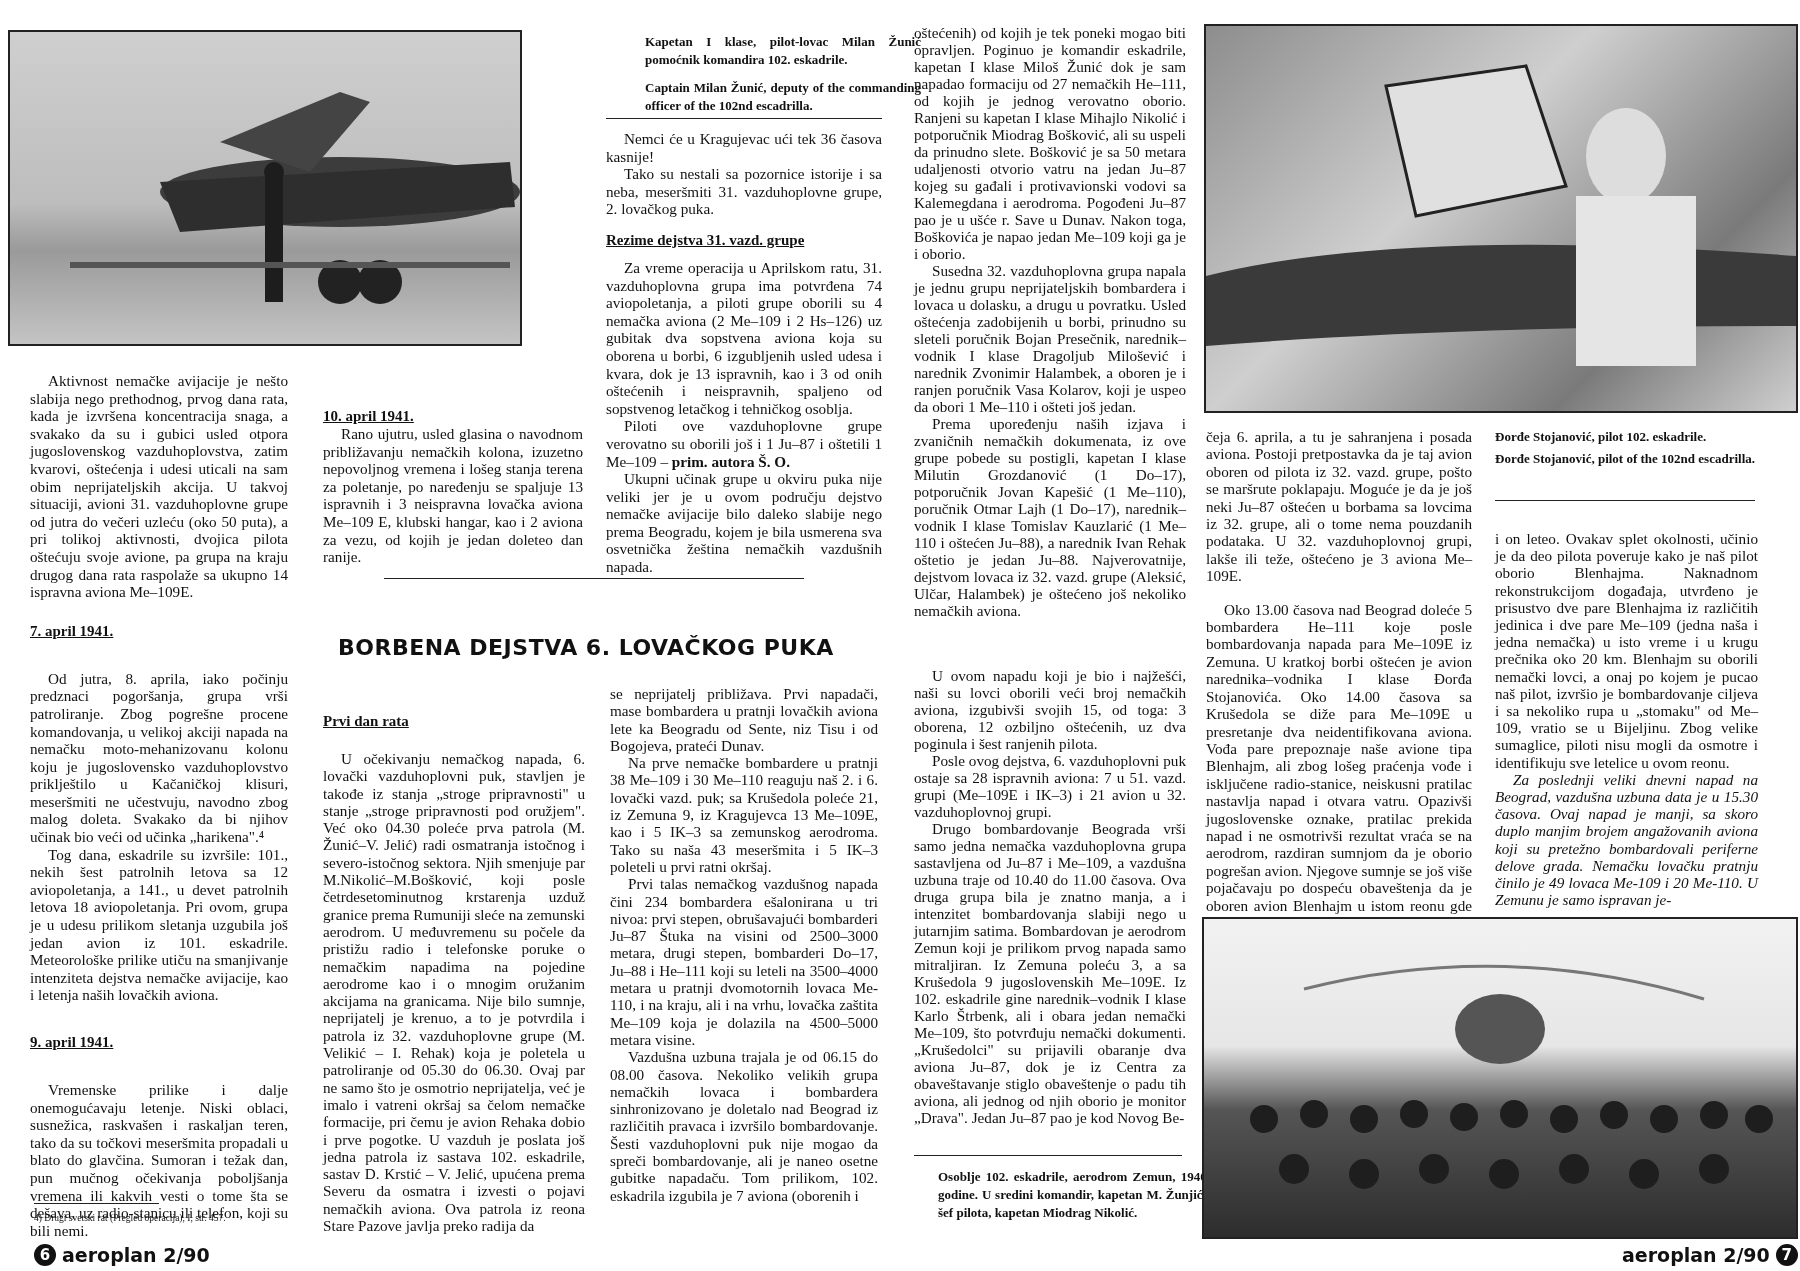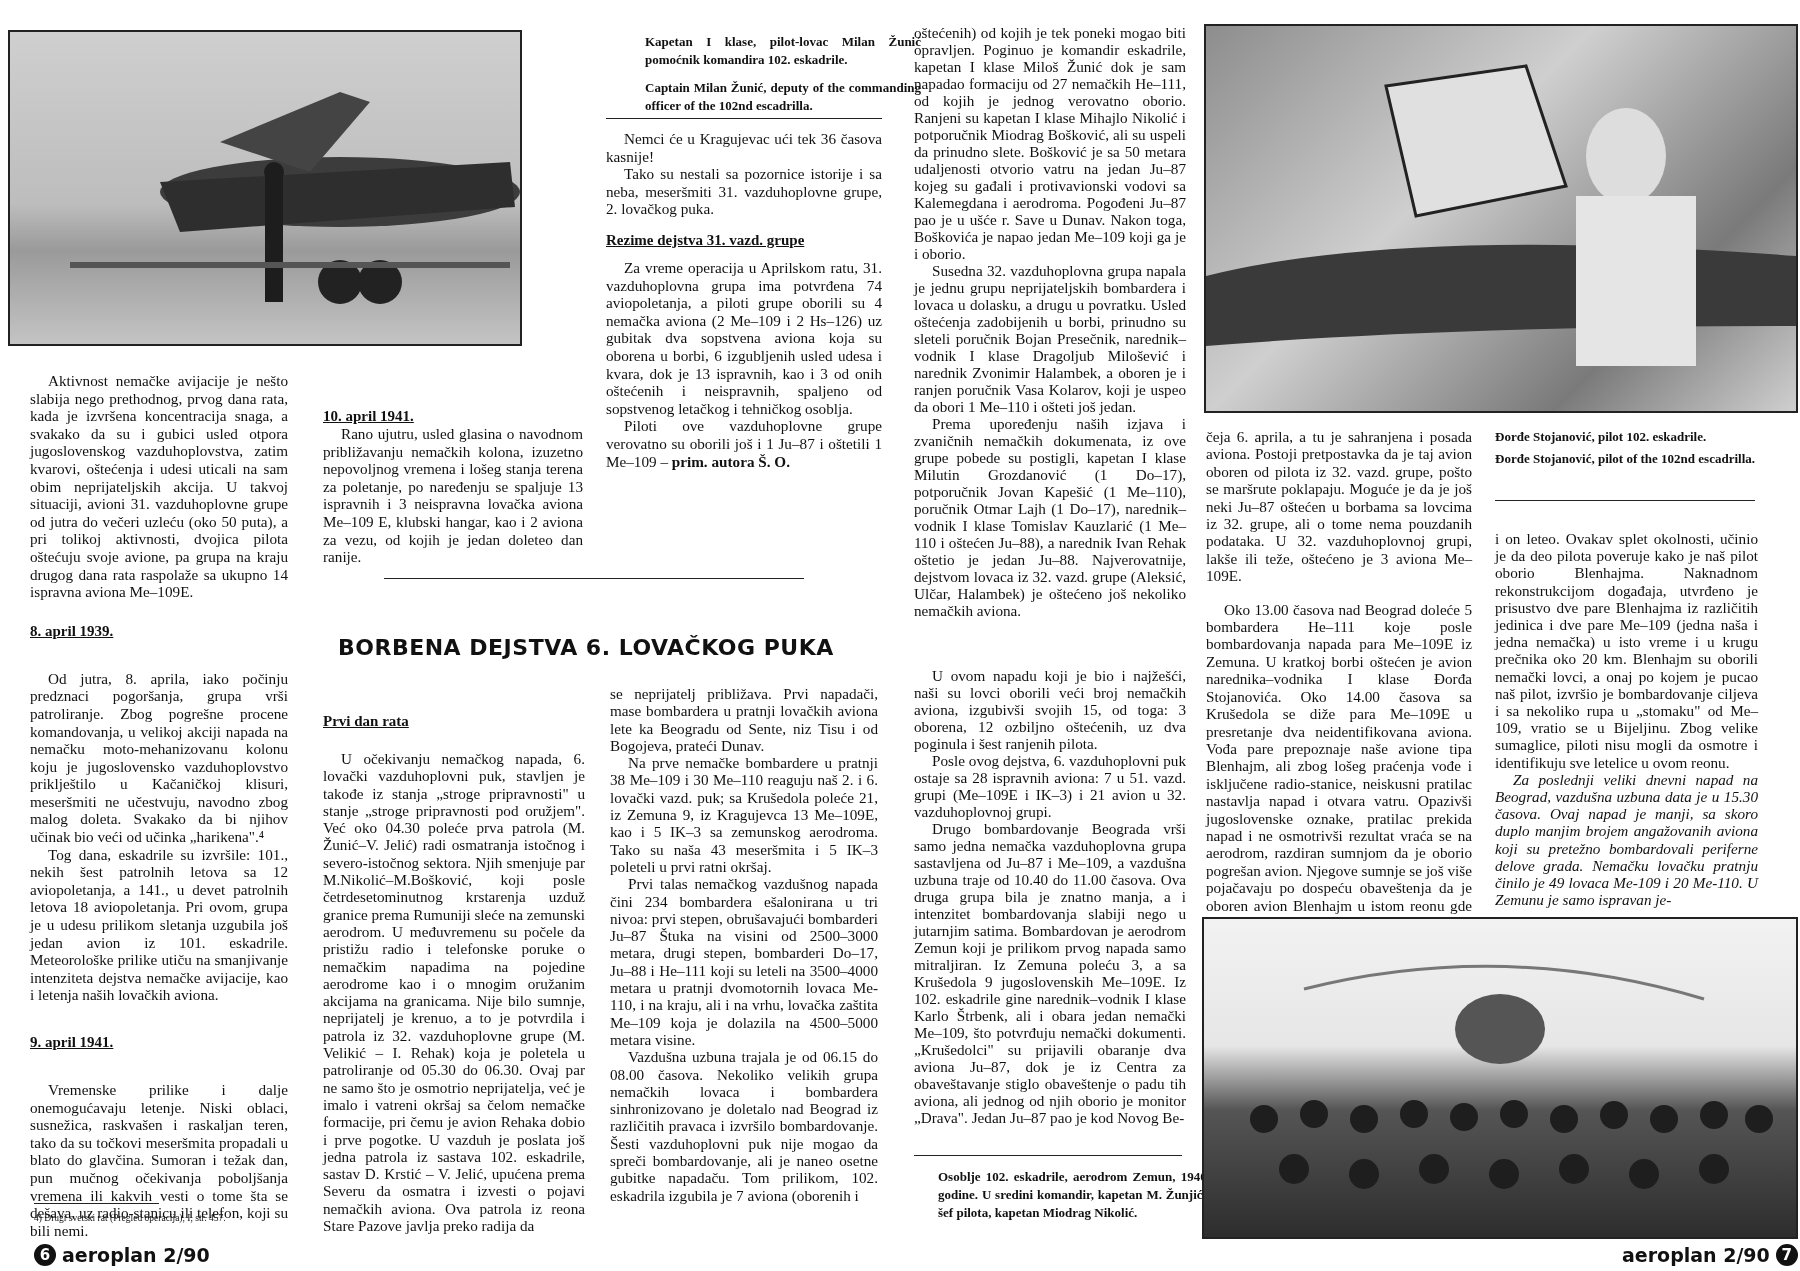--- a/index.html
+++ b/index.html
@@ -31,21 +31,21 @@
     <circle cx="330" cy="250" r="22" fill="#222"></circle>
     <circle cx="370" cy="250" r="22" fill="#222"></circle>
     <rect x="255" y="145" width="18" height="125" fill="#1d1d1d"></rect>
     <circle cx="264" cy="140" r="10" fill="#1d1d1d"></circle>
     <rect x="60" y="230" width="440" height="6" fill="#555"></rect>
   </svg>
 </div>
 
 <div class="abs" style="left:30px; top:372px; width:258px;">
   <p class="para">Aktivnost nemačke avijacije je nešto slabija nego prethodnog, prvog dana rata, kada je izvršena koncentracija snaga, a svakako da su i gubici usled otpora jugoslovenskog vazduhoplovstva, zatim kvarovi, oštećenja i udesi uticali na sam obim neprijateljskih akcija. U takvoj situaciji, avioni 31. vazduhoplovne grupe od jutra do večeri uzleću (oko 50 puta), a pri tolikoj aktivnosti, dvojica pilota oštećuju svoje avione, pa grupa na kraju drugog dana rata raspolaže sa ukupno 14 ispravna aviona Me–109E.</p>
-  <p class="heading" style="margin:22px 0 30px 0;">8. april 1939.</p>
+  <p class="heading" style="margin:22px 0 30px 0;">7. april 1941.</p>
   <p class="para">Od jutra, 8. aprila, iako počinju predznaci pogoršanja, grupa vrši patroliranje. Zbog pogrešne procene komandovanja, u velikoj akciji napada na nemačku moto-mehanizovanu kolonu koju je jugoslovensko vazduhoplovstvo priklještilo u Kačaničkoj klisuri, meseršmiti ne učestvuju, navodno zbog malog doleta. Svakako da bi njihov učinak bio veći od učinka „harikena".⁴</p>
   <p class="para">Tog dana, eskadrile su izvršile: 101., nekih šest patrolnih letova sa 12 aviopoletanja, a 141., u devet patrolnih letova 18 aviopoletanja. Pri ovom, grupa je u udesu prilikom sletanja uzgubila još jedan avion iz 101. eskadrile. Meteorološke prilike utiču na smanjivanje intenziteta dejstva nemačke avijacije, kao i letenja naših lovačkih aviona.</p>
   <p class="heading" style="margin:30px 0 30px 0;">9. april 1941.</p>
   <p class="para">Vremenske prilike i dalje onemogućavaju letenje. Niski oblaci, susnežica, raskvašen i raskaljan teren, tako da su točkovi meseršmita propadali u blato do glavčina. Sumoran i težak dan, pun mučnog očekivanja poboljšanja vremena ili kakvih vesti o tome šta se dešava, uz radio-stanicu ili telefon, koji su bili nemi.</p>
 </div>
 <div class="rule" style="left:34px; top:1203px; width:125px;"></div>
 <div class="abs footnote" style="left:34px; top:1213px;">4) Drugi svetski rat (Pregled operacija), I, str. 457.</div>
 
 <div class="abs" style="left:323px; top:408px; width:260px;">
   <p class="heading">10. april 1941.</p>
@@ -58,20 +58,21 @@
 </div>
 <div class="rule" style="left:606px; top:118px; width:276px;"></div>
 <div class="abs" style="left:606px; top:130px; width:276px;">
   <p class="para">Nemci će u Kragujevac ući tek 36 časova kasnije!</p>
   <p class="para">Tako su nestali sa pozornice istorije i sa neba, meseršmiti 31. vazduhoplovne grupe, 2. lovačkog puka.</p>
   <p class="heading" style="margin:14px 0 10px 0;">Rezime dejstva 31. vazd. grupe</p>
   <p class="para">Za vreme operacija u Aprilskom ratu, 31. vazduhoplovna grupa ima potvrđena 74 aviopoletanja, a piloti grupe oborili su 4 nemačka aviona (2 Me–109 i 2 Hs–126) uz gubitak dva sopstvena aviona koja su oborena u borbi, 6 izgubljenih usled udesa i kvara, dok je 13 ispravnih, kao i 3 od onih oštećenih i neispravnih, spaljeno od sopstvenog letačkog i tehničkog osoblja.</p>
   <p class="para">
     <span>Piloti ove vazduhoplovne grupe verovatno su oborili još i 1 Ju–87 i oštetili 1 Me–109 – </span><span class="bold">prim. autora Š. O.</span>
   </p>
+  <p class="para">Ukupni učinak grupe u okviru puka nije veliki jer je u ovom području dejstvo nemačke avijacije bilo daleko slabije nego prema Beogradu, kojem je bila usmerena sva osvetnička žeština nemačkih vazdušnih napada.</p>
 </div>
 <div class="rule" style="left:384px; top:578px; width:420px;"></div>
 
 <div class="abs title" style="left:338px; top:635px;">BORBENA DEJSTVA 6. LOVAČKOG PUKA</div>
 
 <div class="abs" style="left:323px; top:713px; width:262px;">
   <p class="heading" style="margin-bottom:20px;">Prvi dan rata</p>
   <p class="para" style="line-height:17.3px;">U očekivanju nemačkog napada, 6. lovački vazduhoplovni puk, stavljen je takođe iz stanja „stroge pripravnosti" u stanje „stroge pripravnosti pod oružjem". Već oko 04.30 poleće prva patrola (M. Žunić–V. Jelić) radi osmatranja istočnog i severo-istočnog sektora. Njih smenjuje par M.Nikolić–M.Bošković, koji posle četrdesetominutnog krstarenja uzduž granice prema Rumuniji sleće na zemunski aerodrom. U međuvremenu su počele da pristižu radio i telefonske poruke o nemačkim napadima na pojedine aerodrome kao i o mnogim oružanim akcijama na granicama. Nije bilo sumnje, neprijatelj je krenuo, a to je potvrdila i patrola iz 32. vazduhoplovne grupe (M. Velikić – I. Rehak) koja je poletela u patroliranje od 05.30 do 06.30. Ovaj par ne samo što je osmotrio neprijatelja, već je imalo i vatreni okršaj sa čelom nemačke formacije, pri čemu je avion Rehaka dobio i prve pogotke. U vazduh je poslata još jedna patrola iz sastava 102. eskadrile, sastav D. Krstić – V. Jelić, upućena prema Severu da osmatra i izvesti o pojavi nemačkih aviona. Ova patrola iz reona Stare Pazove javlja preko radija da</p>
 </div>
 

